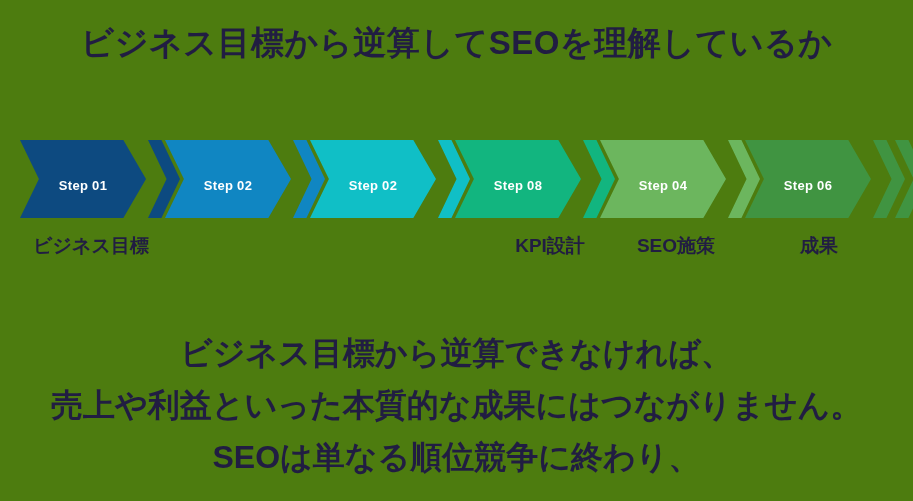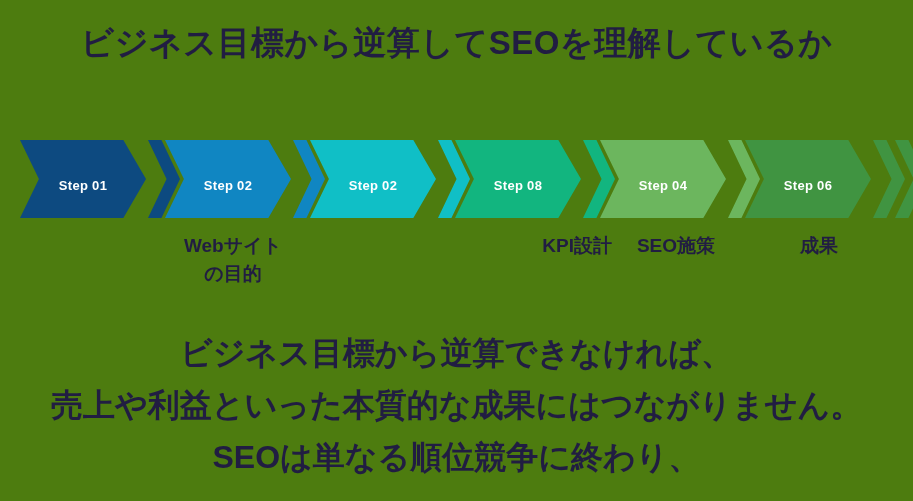--- a/index.html
+++ b/index.html
@@ -152,25 +152,25 @@
     <div class="step" style="left:745px;">
       <div class="chev-body" style="background: rgb(64, 148, 65);"></div>
       <div class="chev-arrow a1" style="background: rgb(64, 148, 65);"></div>
       <div class="chev-arrow a2" style="background: rgb(64, 148, 65);"></div>
       <div class="step-label">Step 06</div>
     </div>
 
   </div>
 
   <div id="captions">
-    <div class="caption" style="left:153px;">
-      <div>Webサイト</div>
-      <div>の目的</div>
+    <div class="caption" style="left:11px;">
+      <div>ビジネス目標</div>
+      <div></div>
     </div>
-    <div class="caption" style="left:452px;text-align:right;">
+    <div class="caption" style="left:470px;">
       <div>KPI設計</div>
       <div></div>
     </div>
     <div class="caption" style="left:739px;">
       <div>成果</div>
       <div></div>
     </div>
     <div class="caption" style="left:596px;">
       <div>SEO施策</div>
       <div></div>

